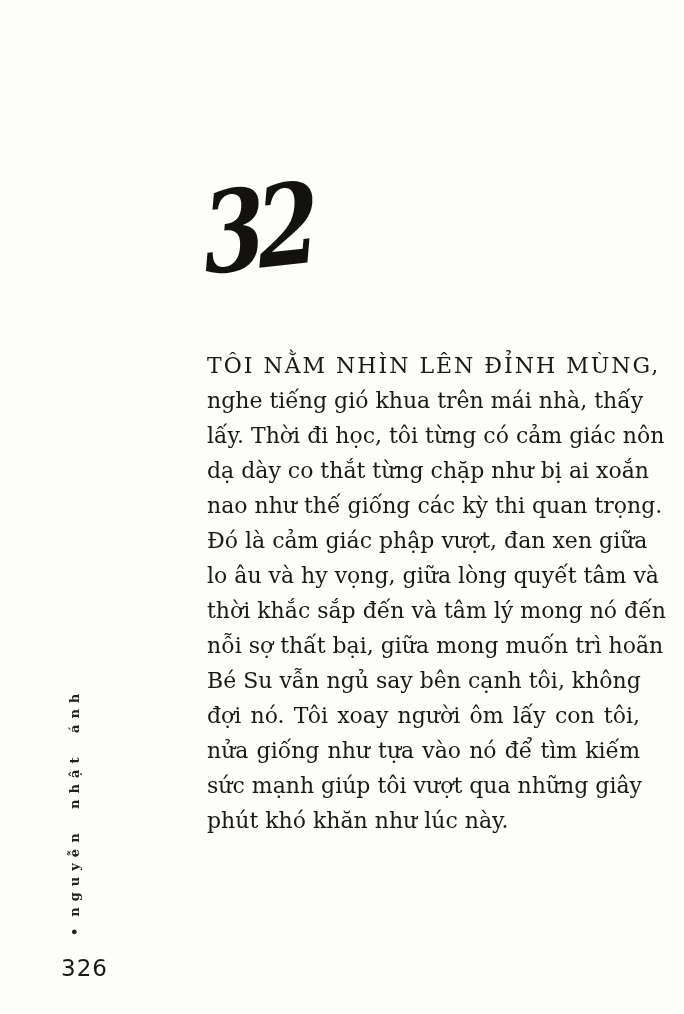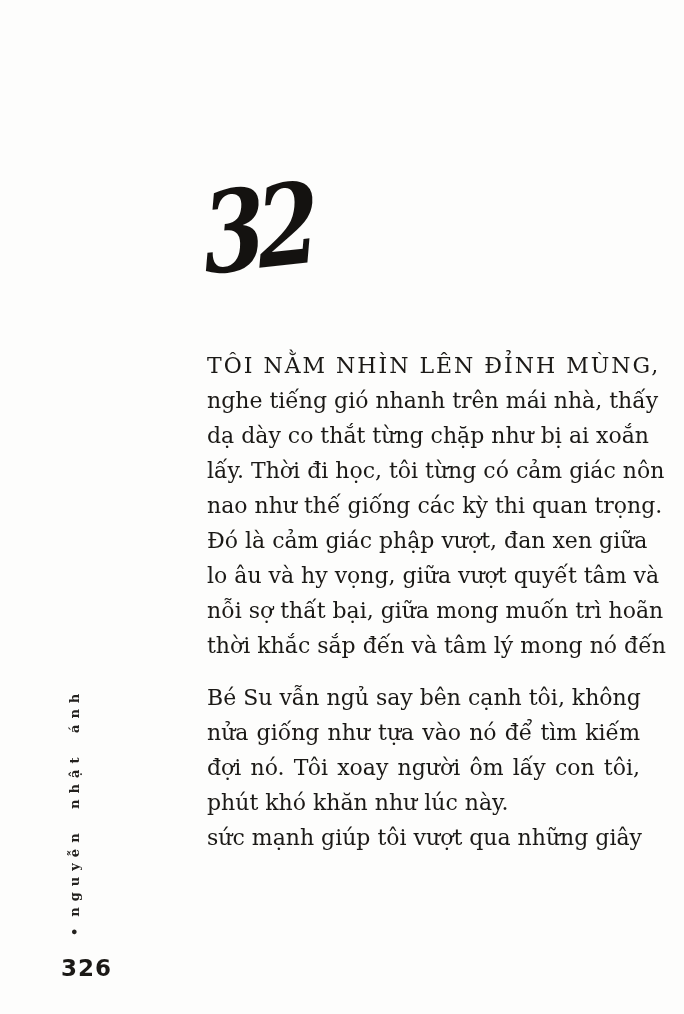--- a/index.html
+++ b/index.html
@@ -36,21 +36,21 @@
   
   .body-text {
     position: absolute;
     left: 207px;
     top: 348px;
     width: 433px;
     font-size: 22px;
     line-height: 35px;
     color: #1b1916;
   }
-  .paragraph + .paragraph { margin-top: 17px; }
+  .paragraph + .paragraph { }
   .line {
     white-space: nowrap;
     text-align: justify;
     text-align-last: justify;
     height: 35px;
   }
   .line.last {
     text-align-last: left;
   }
   
@@ -78,51 +78,51 @@
   .author-sidebar .bullet {
     margin-right: 11px;
     letter-spacing: 0;
   }
 
   .page-number {
     position: absolute;
     left: 61px;
     top: 955px;
     font-family: "DejaVu Sans", sans-serif;
-    font-weight: bold;
+    font-weight: normal;
     font-size: 23px;
     letter-spacing: 1px;
     color: #1b1916;
   }
 </style>
 </head>
 <body>
 
 <div class="page">
 
   <div class="chapter-number">32</div>
 
   <div class="body-text">
     <div class="paragraph">
         <div class="line">TÔI NẰM NHÌN LÊN ĐỈNH MÙNG,</div>
-        <div class="line">nghe tiếng gió nhanh trên mái nhà, thấy</div>
+        <div class="line">nghe tiếng gió khua trên mái nhà, thấy</div>
+        <div class="line">lấy. Thời đi học, tôi từng có cảm giác nôn</div>
         <div class="line">dạ dày co thắt từng chặp như bị ai xoắn</div>
-        <div class="line">lấy. Thời đi học, tôi từng có cảm giác nôn</div>
         <div class="line">nao như thế giống các kỳ thi quan trọng.</div>
         <div class="line">Đó là cảm giác phập vượt, đan xen giữa</div>
-        <div class="line">lo âu và hy vọng, giữa vượt quyết tâm và</div>
+        <div class="line">lo âu và hy vọng, giữa lòng quyết tâm và</div>
+        <div class="line">thời khắc sắp đến và tâm lý mong nó đến</div>
         <div class="line">nỗi sợ thất bại, giữa mong muốn trì hoãn</div>
-        <div class="line">thời khắc sắp đến và tâm lý mong nó đến</div>
       </div>
     <div class="paragraph">
         <div class="line">Bé Su vẫn ngủ say bên cạnh tôi, không</div>
+        <div class="line">đợi nó. Tôi xoay người ôm lấy con tôi,</div>
         <div class="line">nửa giống như tựa vào nó để tìm kiếm</div>
-        <div class="line">đợi nó. Tôi xoay người ôm lấy con tôi,</div>
+        <div class="line">sức mạnh giúp tôi vượt qua những giây</div>
         <div class="line last">phút khó khăn như lúc này.</div>
-        <div class="line">sức mạnh giúp tôi vượt qua những giây</div>
       </div>
   </div>
 
   <div class="author-sidebar">
     <span class="bullet">•</span><span class="author">nguyễn nhật ánh</span>
   </div>
 
   <div class="page-number">326</div>
 
 </div>

